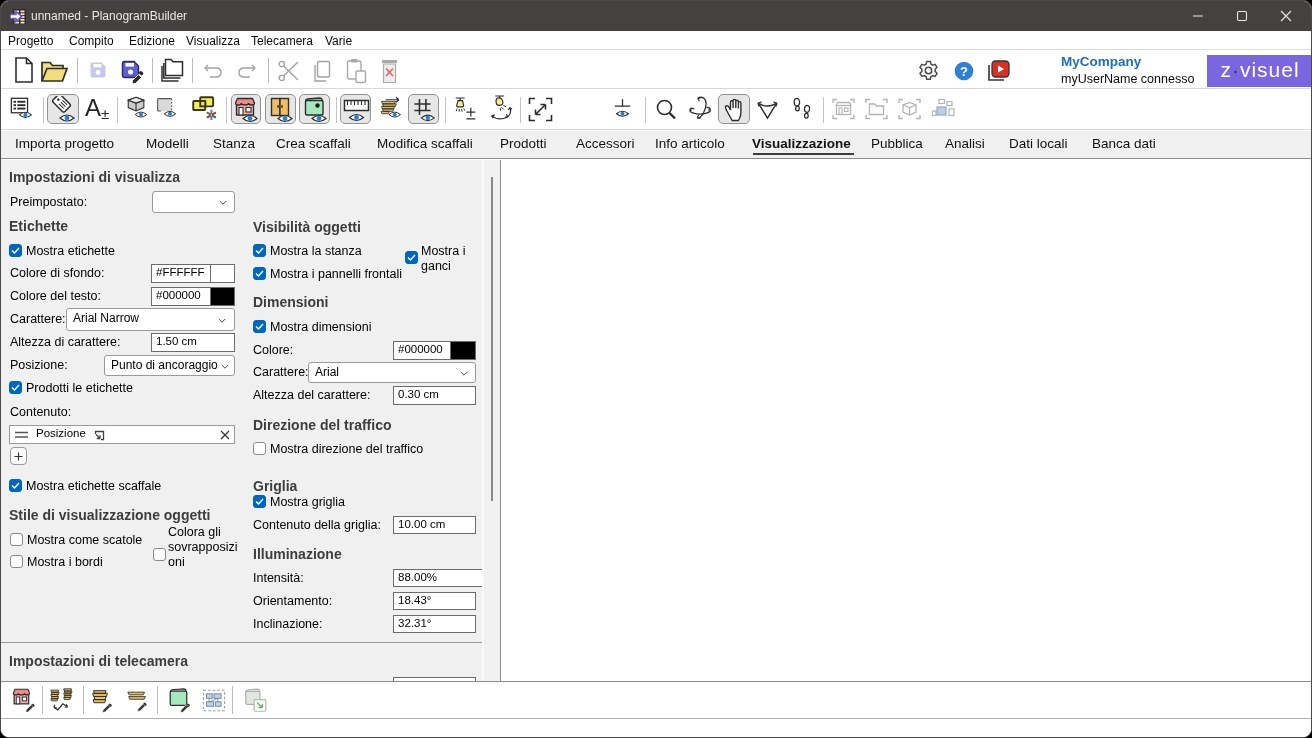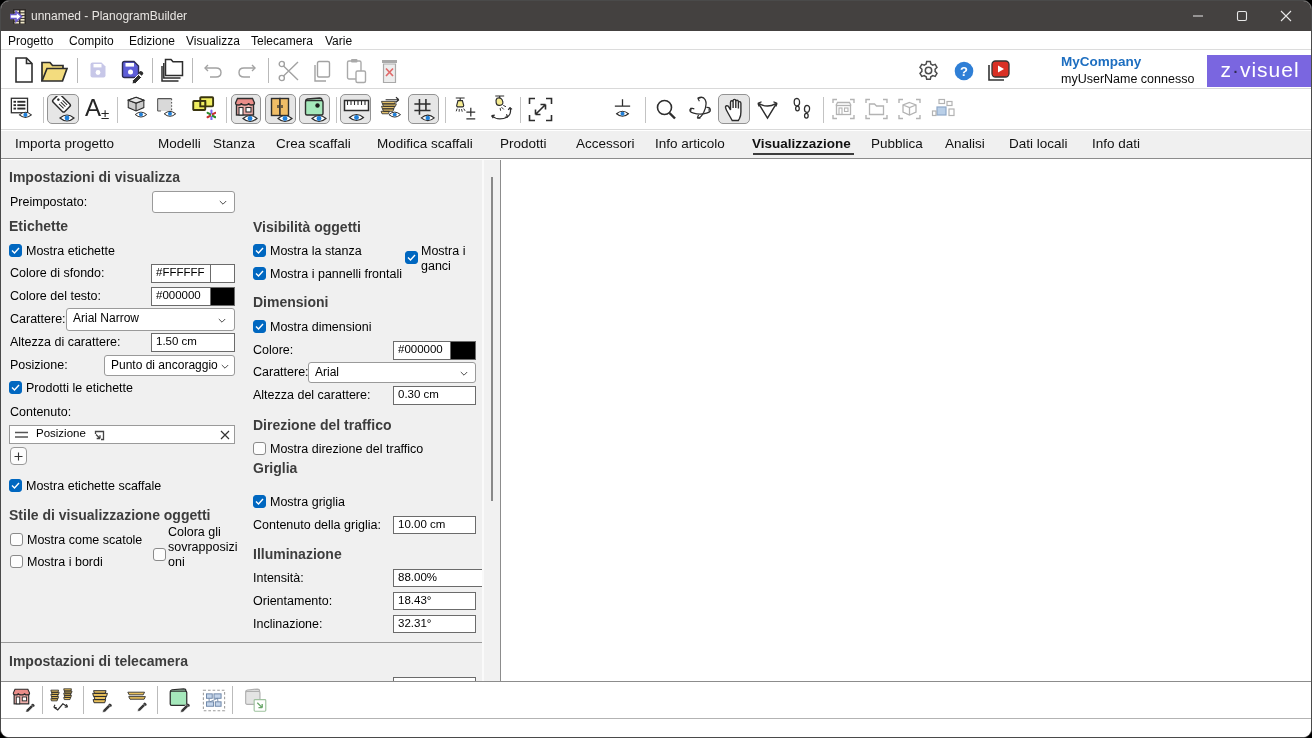--- a/index.html
+++ b/index.html
@@ -361,32 +361,32 @@
     <svg class="abs" style="left:930px;top:8px" width="26" height="22" viewBox="0 0 26 22">
         <rect x="8" y="1.5" width="5.5" height="4" fill="none" stroke="#b3b3b3" stroke-width="1.2"></rect>
         <rect x="16" y="3.5" width="5" height="4" fill="none" stroke="#b3b3b3" stroke-width="1.2"></rect>
         <rect x="6" y="9" width="9" height="8" fill="#b9cfe8" stroke="#8fa8c8" stroke-width="1.2"></rect>
         <rect x="18" y="11" width="5" height="6.5" fill="none" stroke="#b3b3b3" stroke-width="1.2"></rect>
         <rect x="1.5" y="13" width="3.5" height="4.5" fill="none" stroke="#b3b3b3" stroke-width="1.2"></rect>
       </svg>
   </div>
   <div id="tabbar">
     <span class="tab" style="left:14px">Importa progetto</span>
-    <span class="tab" style="left:157px">Modelli</span>
+    <span class="tab" style="left:145px">Modelli</span>
     <span class="tab" style="left:212px">Stanza</span>
     <span class="tab" style="left:275px">Crea scaffali</span>
     <span class="tab" style="left:376px">Modifica scaffali</span>
     <span class="tab" style="left:499px">Prodotti</span>
     <span class="tab" style="left:575px">Accessori</span>
     <span class="tab" style="left:654px">Info articolo</span>
     <span class="tab tabactive" style="left:751px">Visualizzazione</span>
     <span class="tab" style="left:870px">Pubblica</span>
     <span class="tab" style="left:944px">Analisi</span>
     <span class="tab" style="left:1008px">Dati locali</span>
-    <span class="tab" style="left:1091px">Info dati</span>
+    <span class="tab" style="left:1091px">Banca dati</span>
     <div id="tabline"></div>
   </div>
   <div id="content">
     <div id="panel">
       <div class="hdr" style="left:8px;top:9px">Impostazioni di visualizza</div>
       <div class="lbl" style="left:9px;top:35px">Preimpostato:</div>
       <div class="dd" style="left:151px;top:31px;width:83px;height:22px">
           <svg class="ddarrow" style="right:7px;top:7px" viewBox="0 0 10 8">
             <path d="M1 1.5 L5 5.5 L9 1.5" fill="none" stroke="#444" stroke-width="1.2"></path>
           </svg>
@@ -477,21 +477,21 @@
       <div class="dd" style="left:307px;top:202px;width:168px;height:21px">Arial<svg class="ddarrow" style="right:7px;top:7px" viewBox="0 0 10 8">
             <path d="M1 1.5 L5 5.5 L9 1.5" fill="none" stroke="#444" stroke-width="1.2"></path>
           </svg></div>
       <div class="lbl" style="left:252px;top:228px">Altezza del carattere:</div>
       <div class="inp" style="left:392px;top:226px;width:83px;height:19px">0.30 cm</div>
 
       <div class="hdr" style="left:252px;top:257px">Direzione del traffico</div>
       <span class="cb cboff" style="left:252px;top:282px"></span>
       <div class="lbl" style="left:269px;top:282px">Mostra direzione del traffico</div>
 
-      <div class="hdr" style="left:252px;top:300px">Griglia</div>
+      <div class="hdr" style="left:252px;top:318px">Griglia</div>
       <span class="cb cbon" style="left:252px;top:335px"><svg width="11" height="11" viewBox="0 0 11 11">
             <path d="M2 5.5 L4.5 8 L9 3" fill="none" stroke="#fff" stroke-width="1.4"></path>
           </svg></span>
       <div class="lbl" style="left:269px;top:335px">Mostra griglia</div>
       <div class="lbl" style="left:252px;top:358px">Contenuto della griglia:</div>
       <div class="inp" style="left:392px;top:356px;width:83px;height:18px">10.00 cm</div>
 
       <div class="hdr" style="left:252px;top:386px">Illuminazione</div>
       <div class="lbl" style="left:252px;top:411px">Intensità:</div>
       <div class="inp" style="left:392px;top:409px;width:96px;height:18px">88.00%</div>

